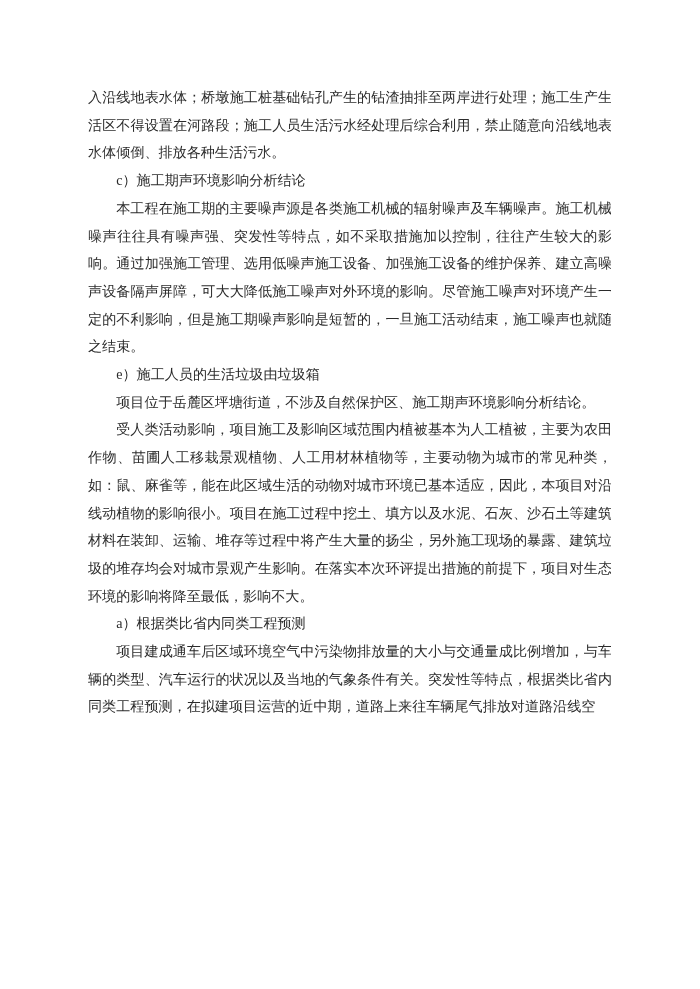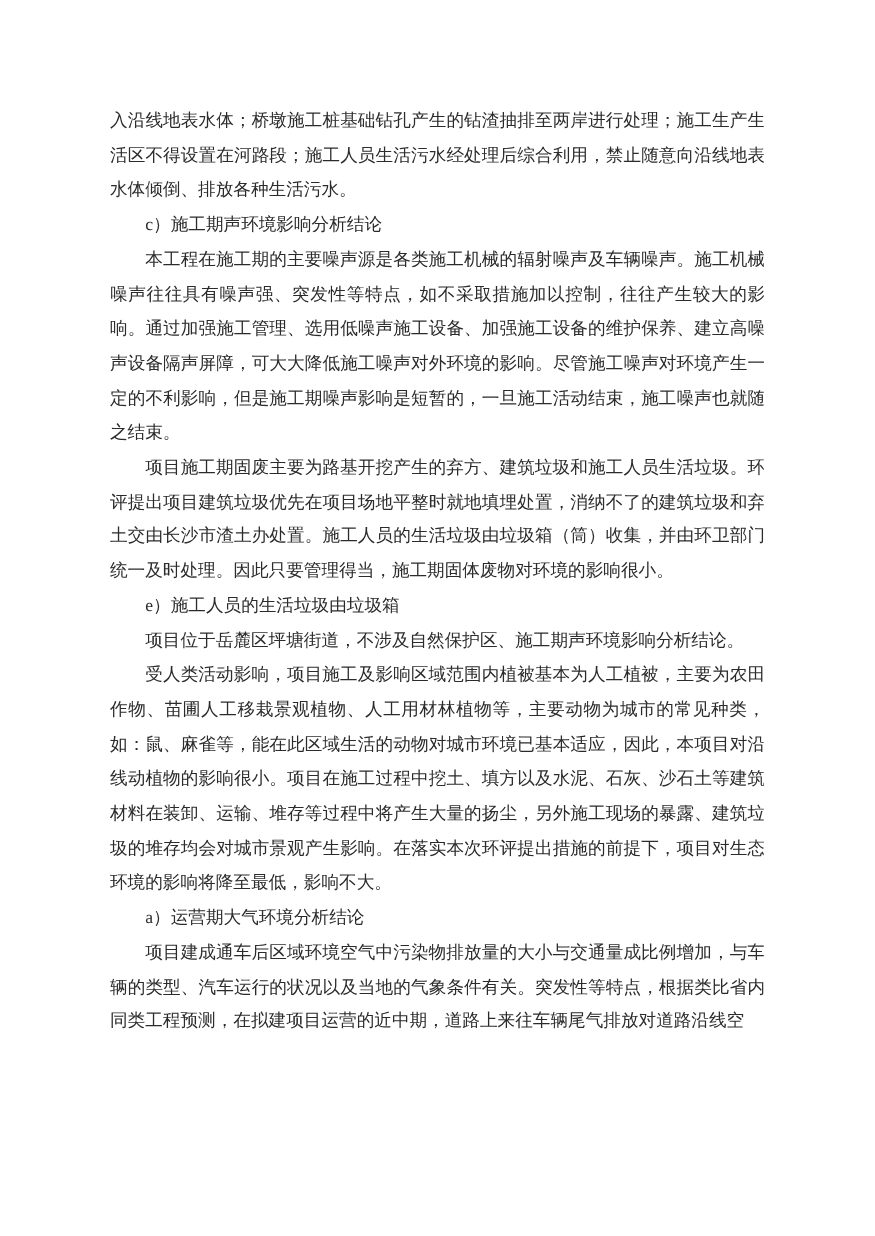--- a/index.html
+++ b/index.html
@@ -31,20 +31,19 @@
   .para.indent { text-indent: 2em; }
 </style>
 </head>
 <body>
 
 <div class="page">
   <div class="content">
     <p class="para">入沿线地表水体；桥墩施工桩基础钻孔产生的钻渣抽排至两岸进行处理；施工生产生活区不得设置在河路段；施工人员生活污水经处理后综合利用，禁止随意向沿线地表水体倾倒、排放各种生活污水。</p>
     <p class="para indent">c）施工期声环境影响分析结论</p>
     <p class="para indent">本工程在施工期的主要噪声源是各类施工机械的辐射噪声及车辆噪声。施工机械噪声往往具有噪声强、突发性等特点，如不采取措施加以控制，往往产生较大的影响。通过加强施工管理、选用低噪声施工设备、加强施工设备的维护保养、建立高噪声设备隔声屏障，可大大降低施工噪声对外环境的影响。尽管施工噪声对环境产生一定的不利影响，但是施工期噪声影响是短暂的，一旦施工活动结束，施工噪声也就随之结束。</p>
-    <p class="para indent">项目施工期固废主要为路基开挖产生的弃方、建筑垃圾和施工人员生活垃圾。环评提出项目建筑垃圾优先在项目场地平整时就地填埋处置，消纳不了的建筑垃圾和弃土交由长沙市渣土办处置。施工人员的生活垃圾由垃圾箱（筒）收集，并由环卫部门统一及时处理。因此只要管理得当，施工期固体废物对环境的影响很小。</p>
     <p class="para indent">e）施工人员的生活垃圾由垃圾箱</p>
     <p class="para indent">项目位于岳麓区坪塘街道，不涉及自然保护区、施工期声环境影响分析结论。</p>
     <p class="para indent">受人类活动影响，项目施工及影响区域范围内植被基本为人工植被，主要为农田作物、苗圃人工移栽景观植物、人工用材林植物等，主要动物为城市的常见种类，如：鼠、麻雀等，能在此区域生活的动物对城市环境已基本适应，因此，本项目对沿线动植物的影响很小。项目在施工过程中挖土、填方以及水泥、石灰、沙石土等建筑材料在装卸、运输、堆存等过程中将产生大量的扬尘，另外施工现场的暴露、建筑垃圾的堆存均会对城市景观产生影响。在落实本次环评提出措施的前提下，项目对生态环境的影响将降至最低，影响不大。</p>
-    <p class="para indent">a）运营期大气环境分析结论</p>
+    <p class="para indent">a）根据类比省内同类工程预测</p>
     <p class="para indent">项目建成通车后区域环境空气中污染物排放量的大小与交通量成比例增加，与车辆的类型、汽车运行的状况以及当地的气象条件有关。突发性等特点，根据类比省内同类工程预测，在拟建项目运营的近中期，道路上来往车辆尾气排放对道路沿线空</p>
   </div>
 </div>
 
 </body></html>

